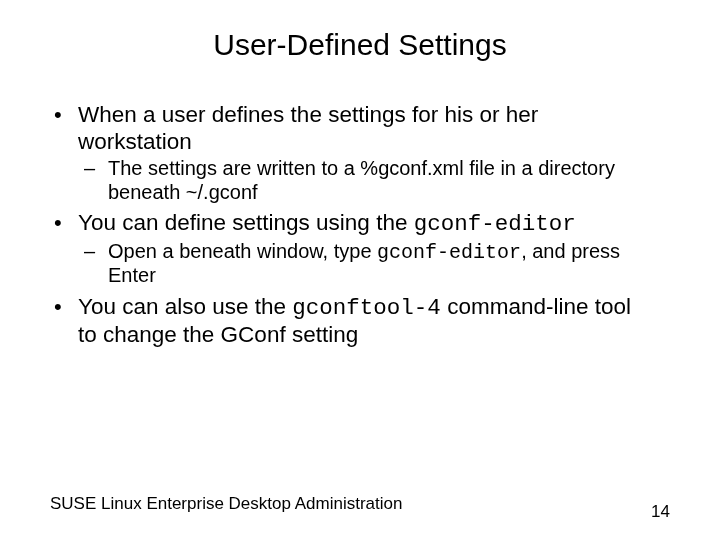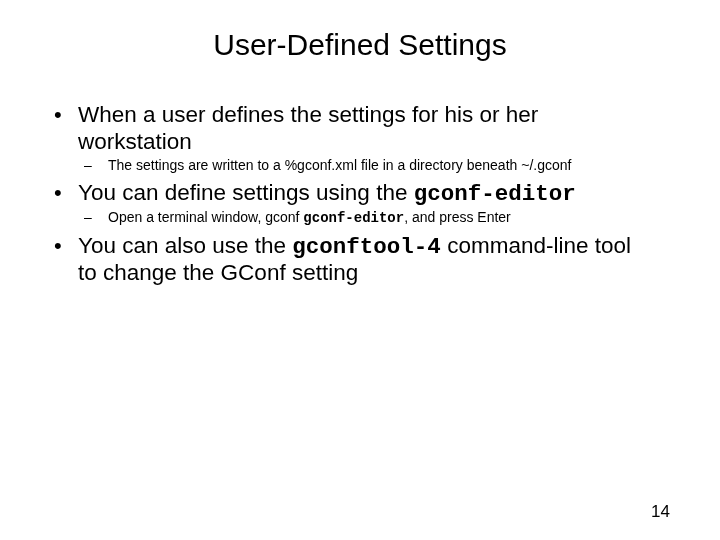--- a/index.html
+++ b/index.html
@@ -47,36 +47,35 @@
     content: "•";
     position: absolute;
     left: 4px;
     top: 0;
     font-size: 22px;
   }
   ul.level2 {
     list-style: none;
     margin: 2px 0 6px 0;
     padding: 0;
-    font-size: 14px;
+    font-size: 20px;
   }
   ul.level2 > li {
     position: relative;
     padding-left: 30px;
     margin-bottom: 2px;
   }
   ul.level2 > li::before {
     content: "–";
     position: absolute;
     left: 6px;
     top: 0;
   }
   .mono {
     font-family: "Courier New", Courier, monospace;
-    font-weight: bold;
   }
   .footer {
     position: absolute;
     bottom: 18px;
     left: 50px;
     right: 50px;
     font-size: 17px;
     font-family: Arial, sans-serif;
   }
   .footer-text { float: left; }
@@ -95,26 +94,27 @@
         <ul class="level2">
           <li>
             <span>The settings are written to a %gconf.xml file in a directory beneath ~/.gconf</span>
           </li>
         </ul>
       </li>
       <li>
         <span>You can define settings using the </span><span class="mono">gconf-editor</span>
         <ul class="level2">
           <li>
-            <span>Open a terminal window, gconf </span><span class="mono">gconf-editor</span><span>, and press Enter</span>
+            <span>Open a beneath window, type </span><span class="mono">gconf-editor</span><span>, and press Enter</span>
           </li>
         </ul>
       </li>
       <li>
         <span>You can also use the </span><span class="mono">gconftool-4</span><span> command-line tool to change the GConf setting</span>
       </li>
     </ul>
   </div>
 
   <div class="footer">
+    <span class="footer-text">SUSE Linux Enterprise Desktop Administration</span>
     <span class="page-num">14</span>
   </div>
 </div>
 
 </body></html>

